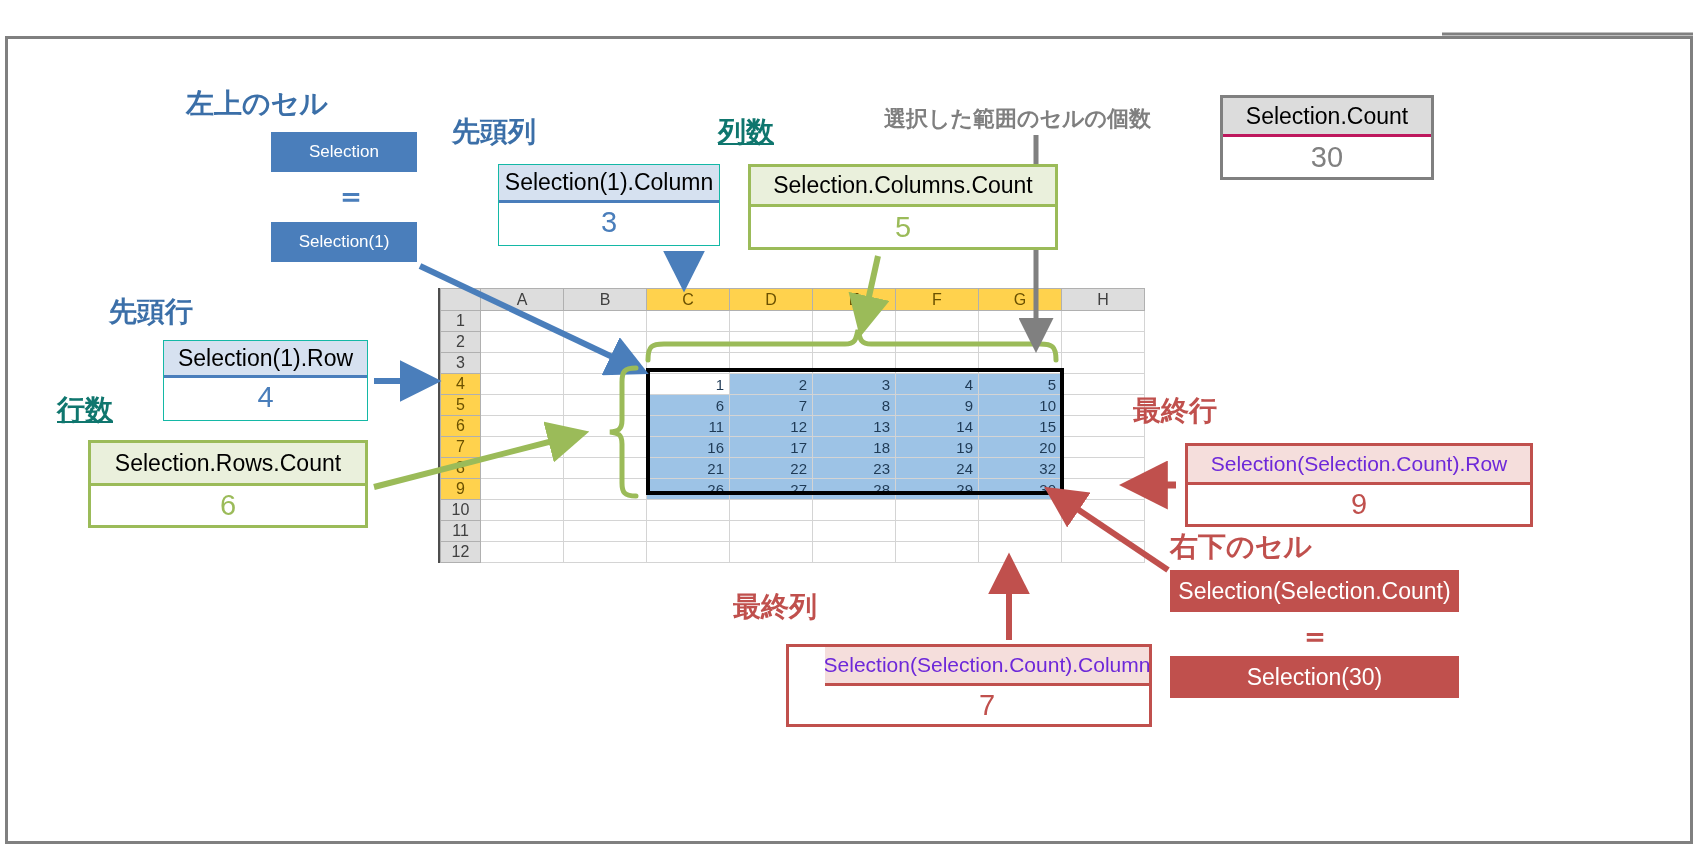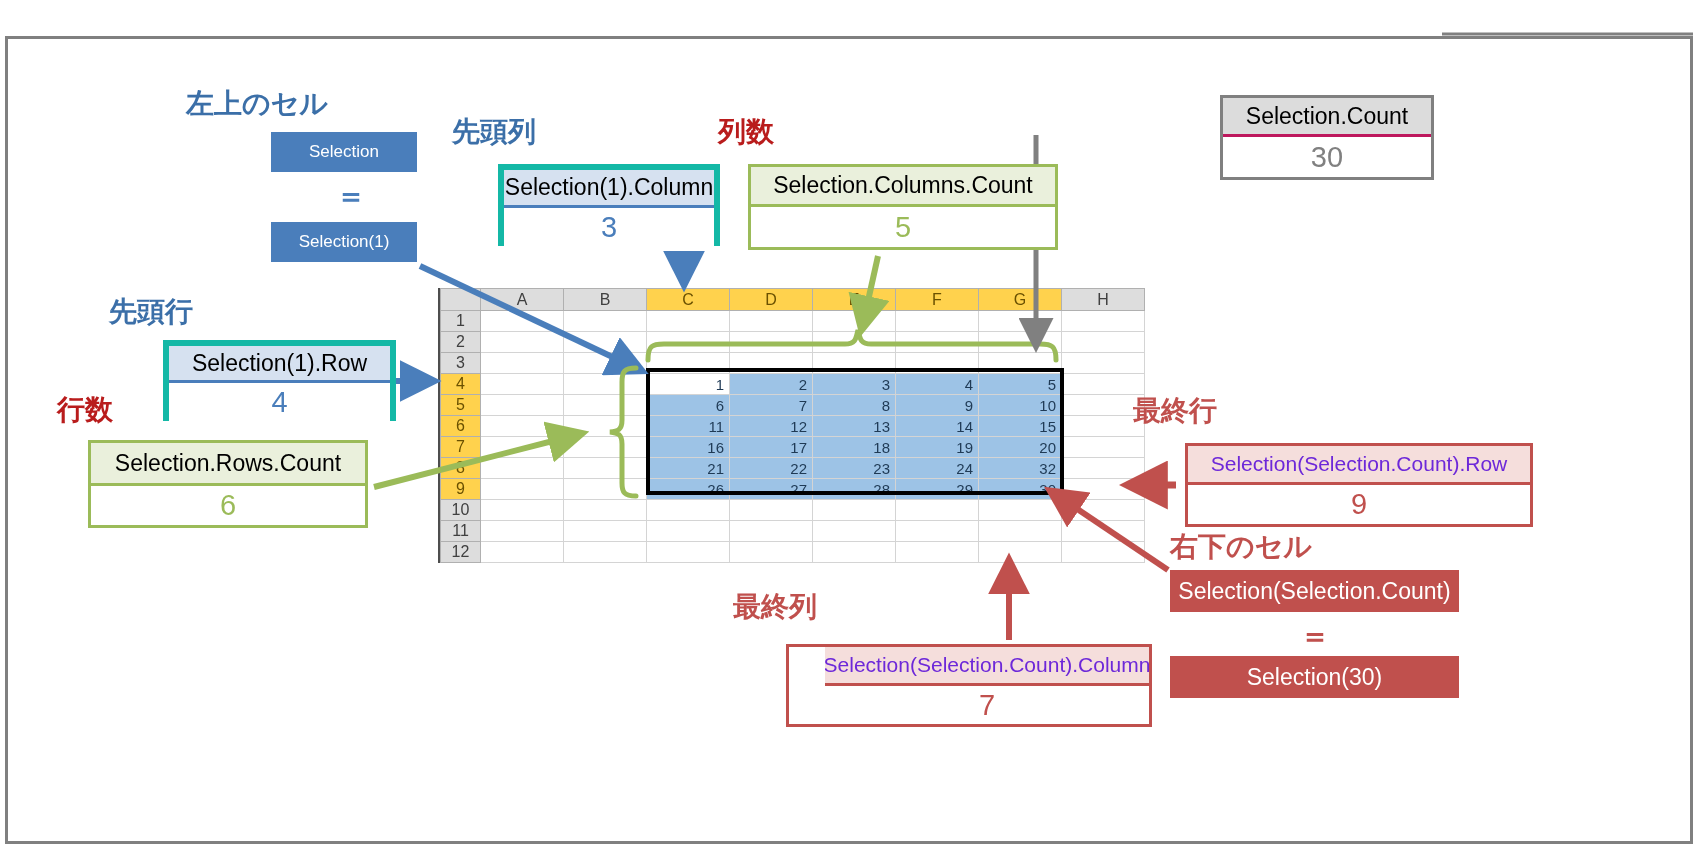--- a/index.html
+++ b/index.html
@@ -25,35 +25,35 @@
     display:flex;align-items:center;justify-content:center;
     z-index:40;
   }
   .title-box .t{
     font-size:29px;font-weight:bold;color:#000;letter-spacing:0px;white-space:nowrap;
   }
 
   
   .hl{position:absolute;font-size:28px;font-weight:bold;white-space:nowrap;z-index:25;}
   .hl.blue{color:#3B6FA8;}
-  .hl.green{color:#b91c1c;}
+  .hl.green{color:#0f766e;text-decoration:underline;}
   .hl.red{color:#C0504D;}
   .hl.gray{color:#7F7F7F;font-size:22px;font-weight:bold;}
 
   
   .card{position:absolute;box-sizing:border-box;z-index:22;}
   .card .row1,.card .row2{
     box-sizing:border-box;width:100%;display:flex;align-items:center;
     white-space:nowrap;overflow:hidden;
   }
   .card .row1{justify-content:flex-start;padding-left:6px;font-size:23px;color:#000;}
   .card .row2{justify-content:center;font-size:29px;}
 
   
-  .card.blue{border:6px solid #14b8a6;}
+  .card.blue{border:1px solid #14b8a6;}
   .card.blue .row1{background:#D6E1F0;border-bottom:3px solid #4A7EBB;color:#000;}
   .card.blue .row2{background:#ffffff;color:#4A7EBB;}
   
   .card.green{border:3px solid #9BBB59;}
   .card.green .row1{background:#EAF0DC;border-bottom:3px solid #9BBB59;color:#000;}
   .card.green .row2{background:#ffffff;color:#9BBB59;}
   
   .card.red{border:3px solid #C0504D;}
   .card.red .row1{background:#F5DEDC;border-bottom:3px solid #C0504D;color:#6d28d9;}
   .card.red .row2{background:#ffffff;color:#C0504D;}
@@ -129,21 +129,21 @@
   <div class="eq blue" style="left:336px;top:176px;">
     <span>＝</span>
   </div>
 
   <div class="chip blue" style="left:271px;top:222px;width:146px;height:40px;">
     <span>Selection(1)</span>
   </div>
 
   <div class="hl blue" style="left:109px;top:293px;">先頭行</div>
 
-  <div class="card blue" style="left:163px;top:340px;width:233px;height:81px;">
+  <div class="card blue" style="left:163px;top:340px;width:205px;height:81px;">
     <div class="row1" style="height:37px;justify-content:center;padding-left:0;">Selection(1).Row</div>
     <div class="row2" style="height:38px;">4</div>
   </div>
 
   <div class="hl green" style="left:57px;top:391px;">行数</div>
 
   <div class="card green" style="left:88px;top:440px;width:280px;height:88px;">
     <div class="row1" style="height:43px;justify-content:center;padding-left:0;">Selection.Rows.Count</div>
     <div class="row2" style="height:39px;">6</div>
   </div>
@@ -155,20 +155,21 @@
     <div class="row2" style="height:38px;">3</div>
   </div>
 
   <div class="hl green" style="left:718px;top:113px;">列数</div>
 
   <div class="card green" style="left:748px;top:164px;width:310px;height:86px;">
     <div class="row1" style="height:40px;justify-content:center;padding-left:0;">Selection.Columns.Count</div>
     <div class="row2" style="height:40px;">5</div>
   </div>
 
+  <div class="hl gray" style="left:884px;top:104px;">選択した範囲のセルの個数</div>
 
   <div class="card gray" style="left:1220px;top:95px;width:214px;height:85px;">
     <div class="row1" style="height:39px;justify-content:center;padding-left:0;">Selection.Count</div>
     <div class="row2" style="height:40px;">30</div>
   </div>
 
   <div class="hl red" style="left:1133px;top:392px;">最終行</div>
 
   <div class="card red" style="left:1185px;top:443px;width:348px;height:84px;">
     <div class="row1" style="height:39px;justify-content:center;padding-left:0;font-size:21px;">Selection(Selection.Count).Row</div>

